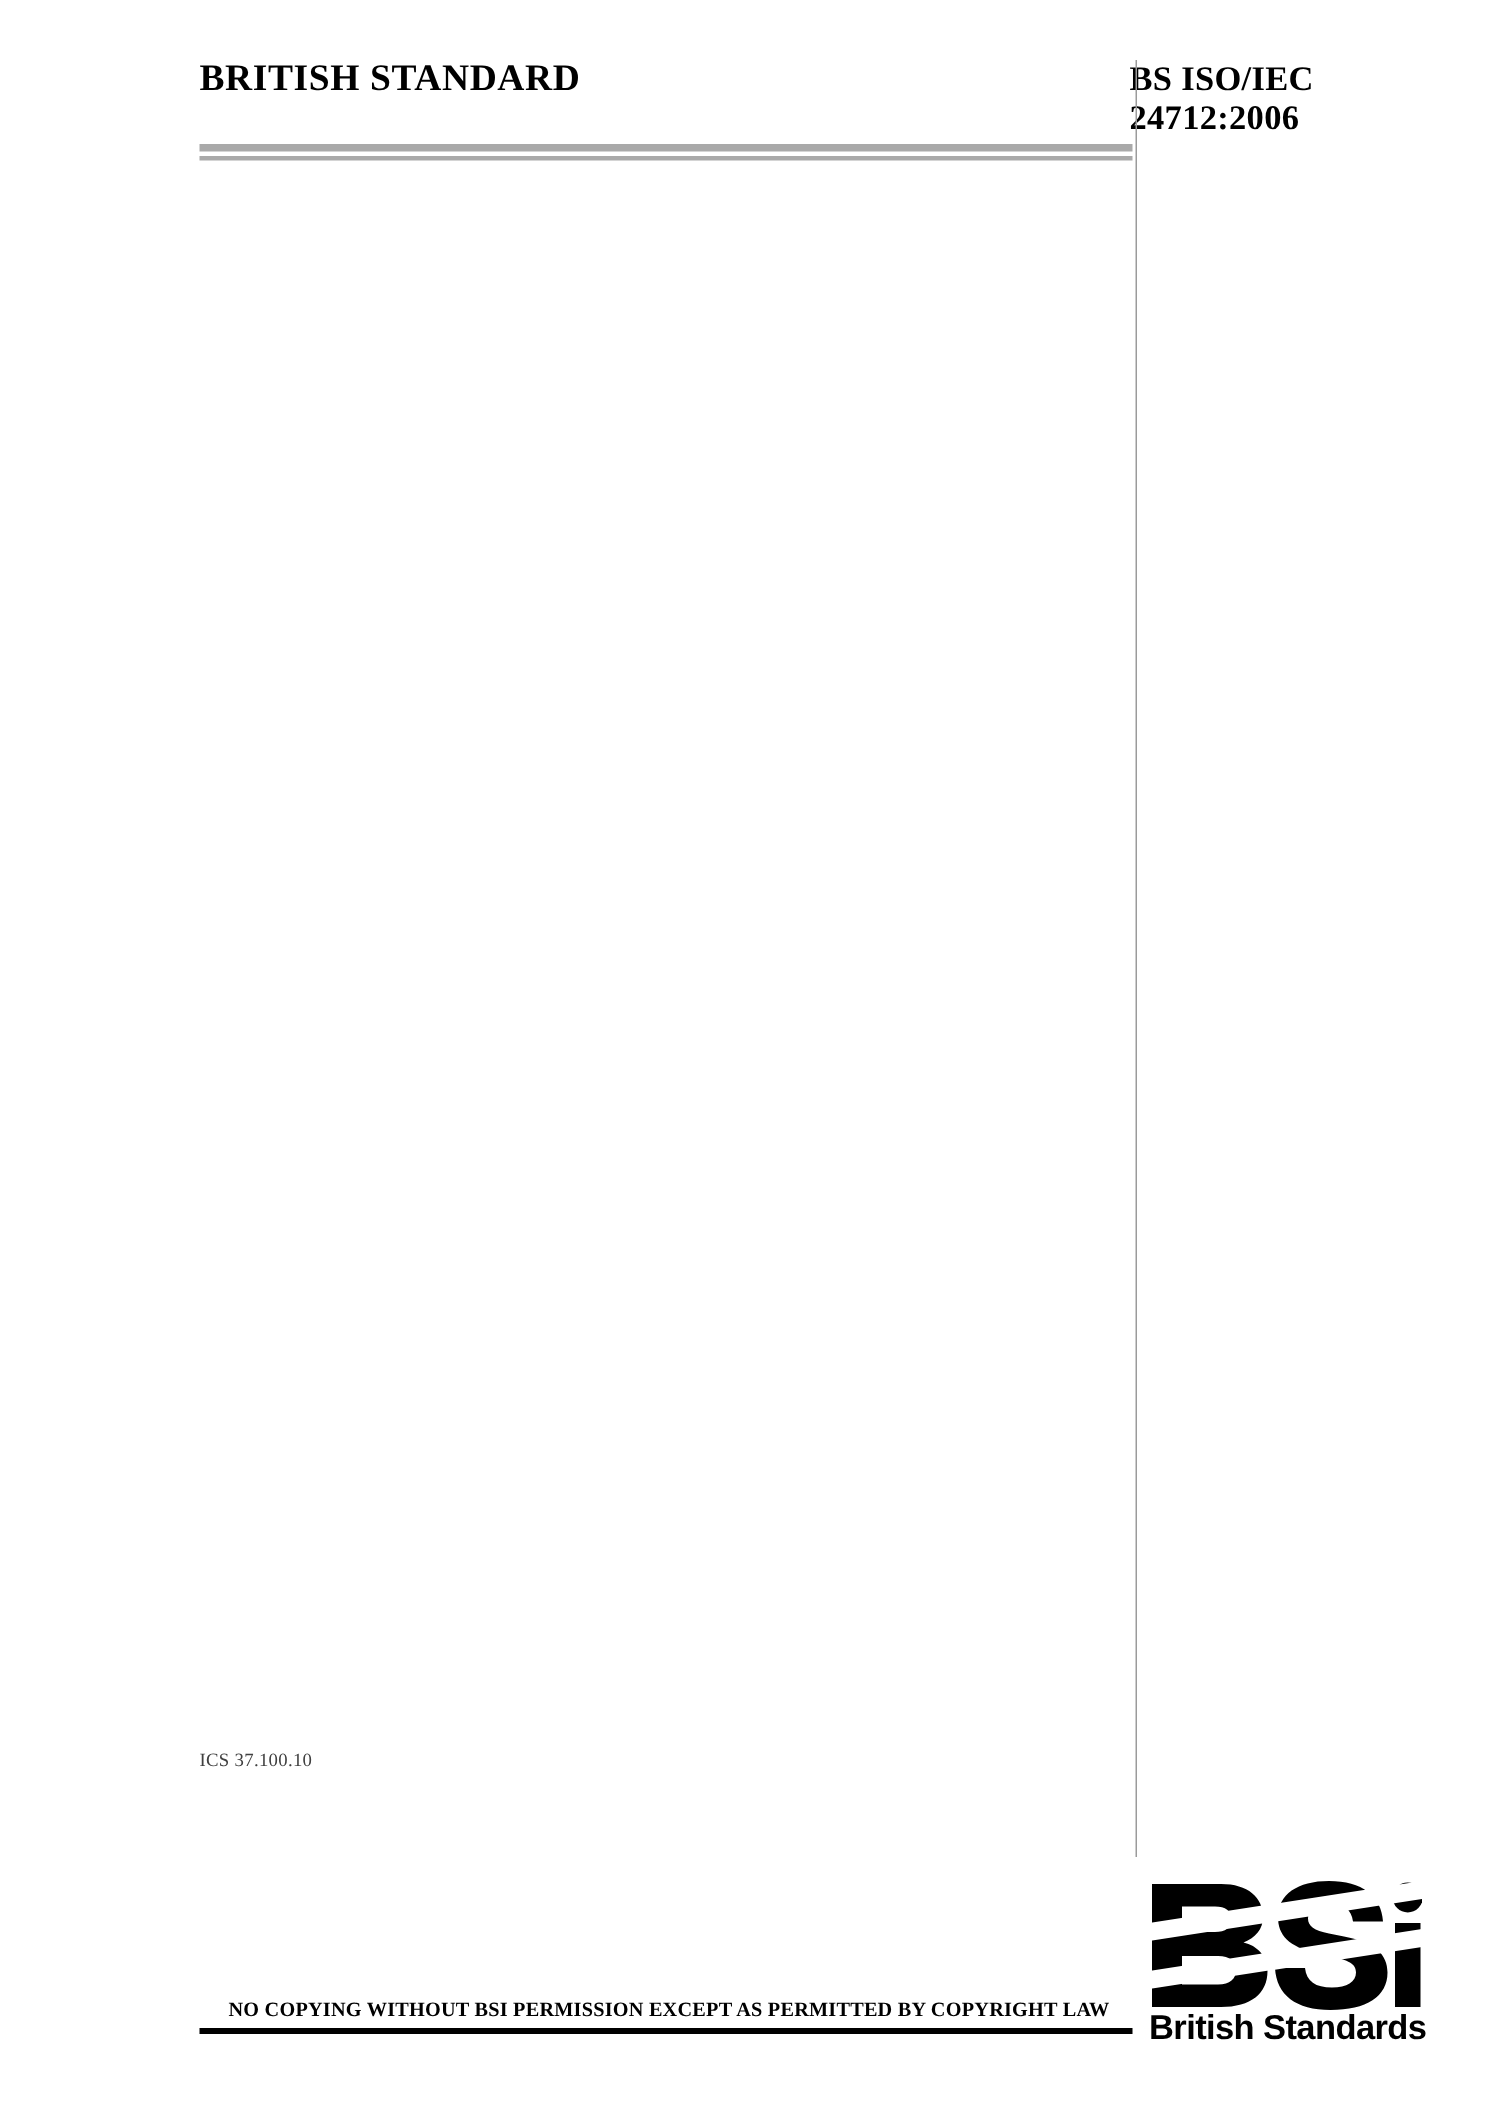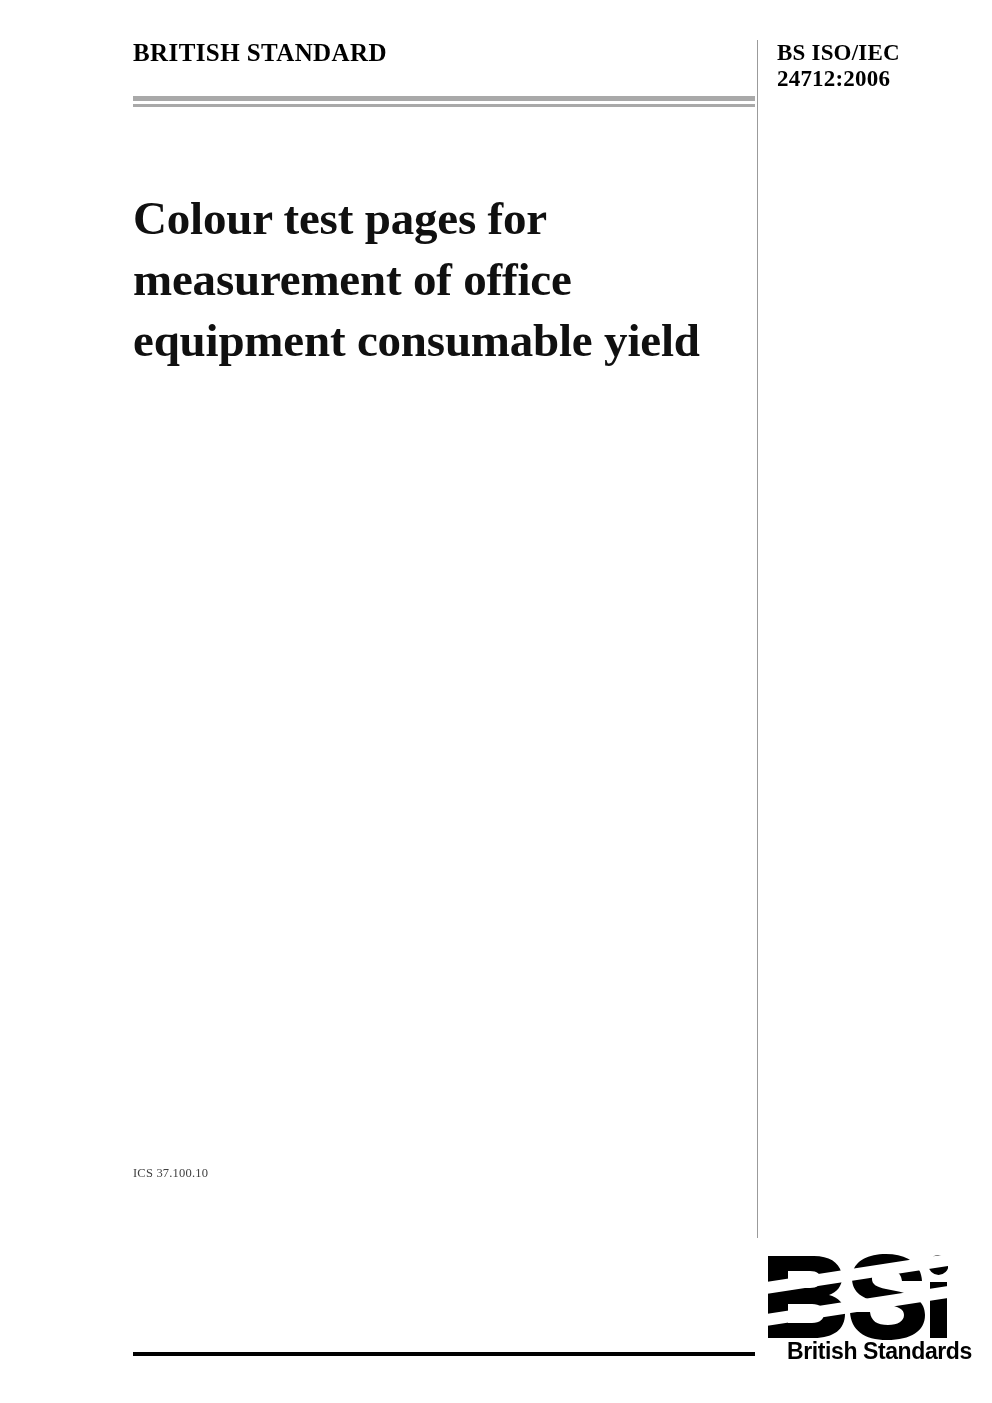--- a/index.html
+++ b/index.html
@@ -23,21 +23,20 @@
   }
 
   
   .header-row {
     position: absolute;
     left: 133px;
     top: 40px;
     width: 812px;
     display: flex;
     align-items: flex-start;
-    gap: 24px;
   }
   .brand {
     font-family: "Liberation Serif", serif;
     font-weight: bold;
     font-size: 25px;
     letter-spacing: 0.4px;
     line-height: 1.05;
     white-space: nowrap;
     width: 620px;
   }
@@ -138,44 +137,43 @@
     position: absolute;
     left: 766px;
     top: 1338px;
     width: 184px;
     font-family: "Liberation Sans", sans-serif;
     font-weight: bold;
     font-size: 23px;
     letter-spacing: -0.4px;
     color: #000000;
     white-space: nowrap;
-    margin-left: 21px;
   }
 </style>
 </head>
 <body>
 
 <div class="page">
 
   <div class="header-row">
     <div class="brand">BRITISH STANDARD</div>
     <div class="doc-ref">
       <div>BS ISO/IEC</div>
       <div>24712:2006</div>
     </div>
   </div>
 
   <div class="rule-thick"></div>
   <div class="rule-thin"></div>
   <div class="v-divider"></div>
 
-  <div class="title">Colour test pages for measurement of office equipment consumable yield</div>
 
   <div class="ics">ICS 37.100.10</div>
 
+  <div class="footer-note">NO COPYING WITHOUT BSI PERMISSION EXCEPT AS PERMITTED BY COPYRIGHT LAW</div>
   <div class="footer-rule"></div>
 
   <div class="logo">
     <svg width="182" height="112" viewBox="0 0 182 112" xmlns="http://www.w3.org/2000/svg" aria-hidden="true">
       <g fill="#000000">
 
         <path d="M2 4 H48 C66 4 76 13 76 26 C76 34 71 40 63 43 C72 45 79 52 79 62 C79 77 68 86 48 86 H2 Z
                  M22 19 V36 H44 C51 36 55 33 55 27.5 C55 22 51 19 44 19 Z
                  M22 52 V71 H46 C54 71 58 67 58 61.5 C58 56 54 52 46 52 Z"></path>
 

